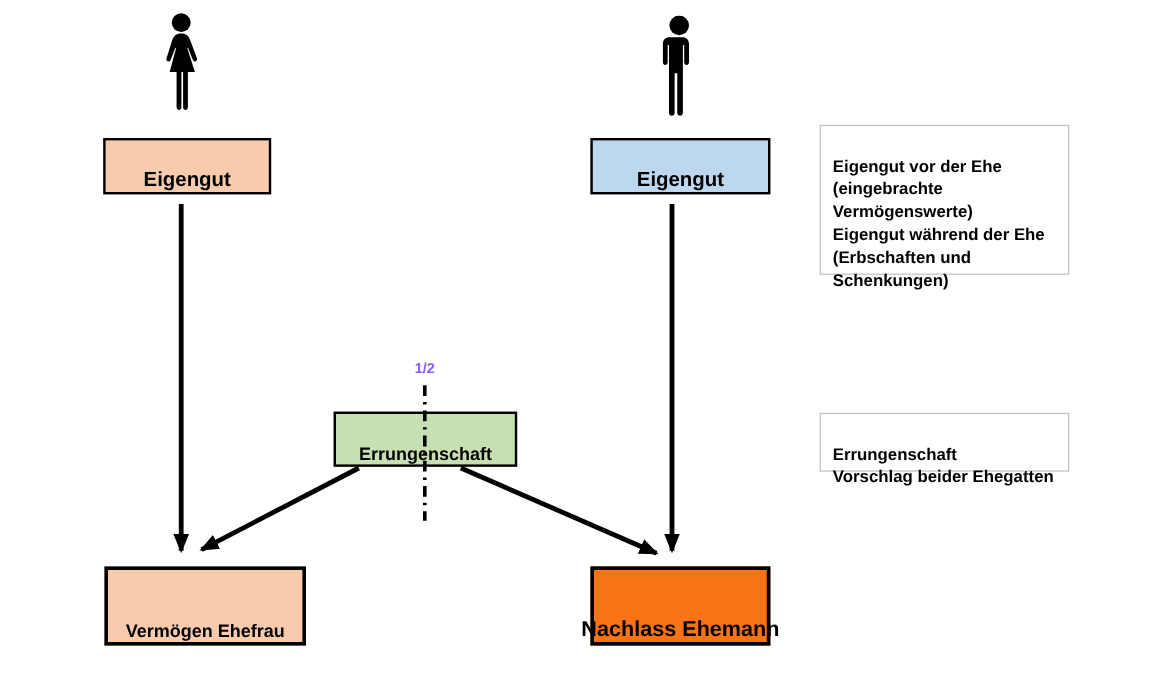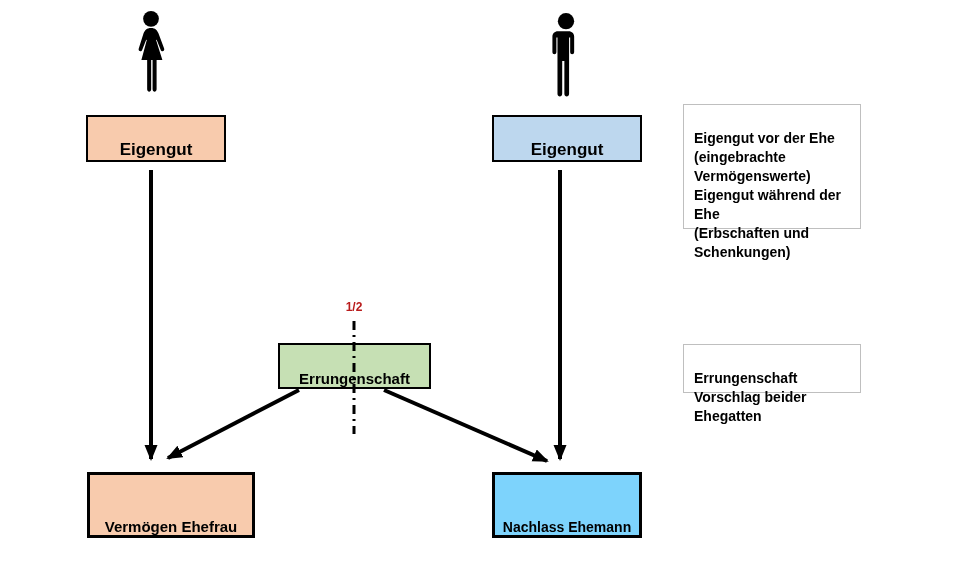--- a/index.html
+++ b/index.html
@@ -21,34 +21,34 @@
     font-weight: 700;
     color: #000000;
     text-align: center;
     white-space: nowrap;
     z-index: 2;
   }
   .node-eigengut-wife   { left: 86px;  top: 115px; width: 140px; height: 47px; background: #F8CBAD; font-size: 17px; }
   .node-eigengut-husband{ left: 492px; top: 115px; width: 150px; height: 47px; background: #BDD7EE; font-size: 17px; }
   .node-errungenschaft  { left: 278px; top: 343px; width: 153px; height: 46px; background: #C6E0B4; font-size: 15px; }
   .node-vermoegen       { left: 87px;  top: 472px; width: 168px; height: 66px; background: #F8CBAD; font-size: 15px; border-width: 3px; }
-  .node-nachlass        { left: 492px; top: 472px; width: 150px; height: 66px; background: #7dd3fc; font-size: 14px; border-width: 3px; }
+  .node-nachlass        { left: 492px; top: 472px; width: 150px; height: 66px; background: #f97316; font-size: 18px; border-width: 3px; }
   .half-label {
     position: absolute;
     left: 336px; top: 300px; width: 36px;
     text-align: center;
     font-size: 12px;
     font-weight: 700;
-    color: #b91c1c;
+    color: #8b5cf6;
     z-index: 6;
   }
   .note {
     position: absolute;
     left: 683px;
-    width: 178px;
+    width: 208px;
     border: 1px solid #BFBFBF;
     background: #ffffff;
     padding: 5px 10px;
     font-size: 14px;
     font-weight: 700;
     line-height: 19px;
     color: #000000;
     white-space: pre-line;
     z-index: 2;
   }

